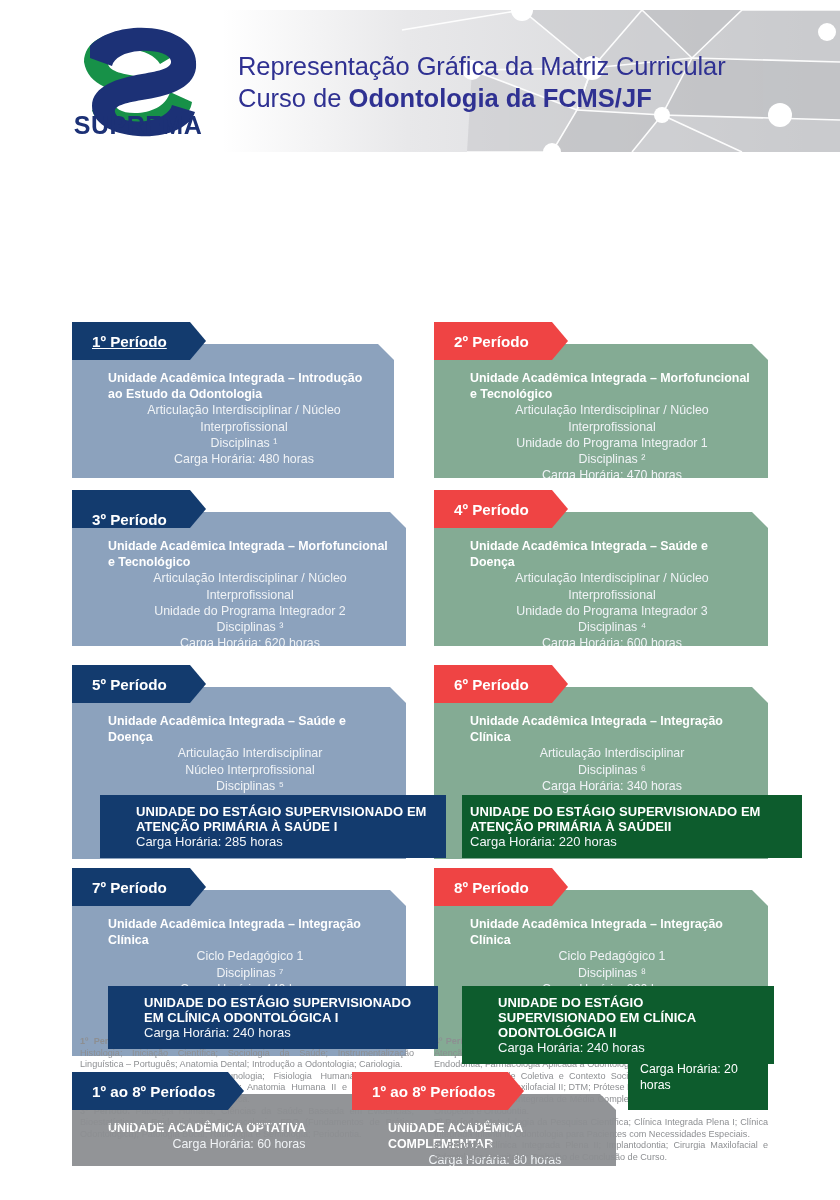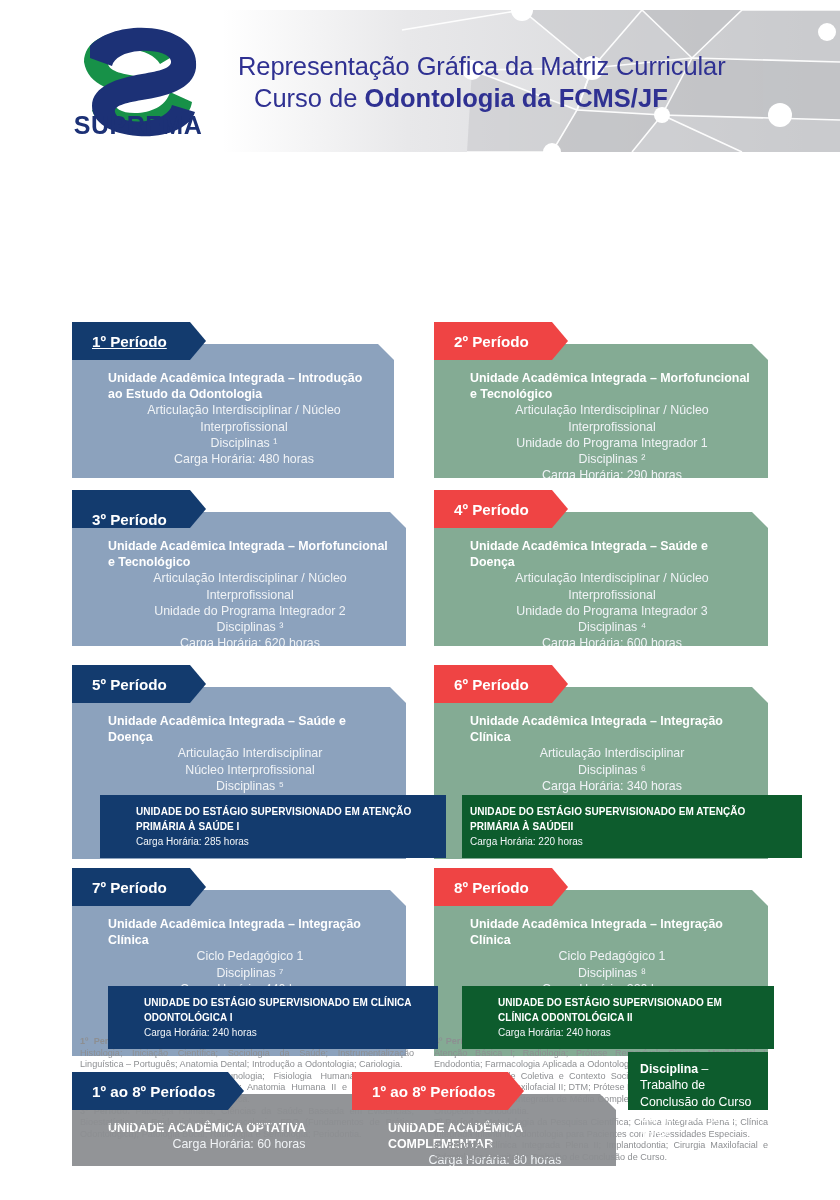--- a/index.html
+++ b/index.html
@@ -61,21 +61,20 @@
     letter-spacing: -0.1px;
     line-height: 32px;
     white-space: nowrap;
   }
   .header-title .line2 {
     font-size: 25.5px;
     color: #2f3192;
     font-weight: 400;
     line-height: 32px;
     white-space: nowrap;
-    margin-left: 16px;
   }
   .header-title .line2 b { font-weight: 700; }
 
   
   .matrix { position: relative; width: 840px; }
 
   .card {
     position: absolute;
   }
   
@@ -121,21 +120,21 @@
     clip-path: polygon(0 0, calc(100% - 16px) 0, 100% 50%, calc(100% - 16px) 100%, 0 100%);
   }
   .ribbon.blue  { background: #133b6e; }
   .ribbon.green { background: #ef4444; }
 
   
   .stage {
     position: absolute;
     padding: 9px 12px 9px 36px;
     color: #ffffff;
-    font-size: 10px;
+    font-size: 13px;
     line-height: 15px;
     z-index: 2;
   }
   .stage.blue  { background: #133b6e; }
   .stage.green { background: #0d5c2d; }
   .stage .sname {
     font-weight: 700;
     text-transform: uppercase;
     letter-spacing: 0.05px;
   }
@@ -260,21 +259,21 @@
         <span>1º Período</span>
       </div>
     </div>
 
     <div class="card" style="left:434px; top:170px; width:334px;">
       <div class="card-body green notch" style="height:134px;">
         <div class="title">Unidade Acadêmica Integrada – Morfofuncional e Tecnológico</div>
         <div class="meta">Articulação Interdisciplinar / Núcleo Interprofissional</div>
         <div class="meta">Unidade do Programa Integrador 1</div>
         <div class="meta">Disciplinas ²</div>
-        <div class="meta">Carga Horária: 290 horas</div>
+        <div class="meta">Carga Horária: 470 horas</div>
       </div>
       <div class="ribbon green" style="width:134px;">
         <span>2º Período</span>
       </div>
     </div>
 
     <div class="card" style="left:72px; top:338px; width:334px;">
       <div class="card-body blue notch" style="height:134px;">
         <div class="title">Unidade Acadêmica Integrada – Morfofuncional e Tecnológico</div>
         <div class="meta">Articulação Interdisciplinar / Núcleo Interprofissional</div>
@@ -359,21 +358,20 @@
       <div class="stage green" style="left:28px; top:118px; width:312px;">
         <div class="sname">UNIDADE DO ESTÁGIO SUPERVISIONADO EM CLÍNICA ODONTOLÓGICA II</div>
         <div class="shours">Carga Horária: 240 horas</div>
       </div>
       <div class="ribbon green" style="width:134px;">
         <span>8º Período</span>
       </div>
     </div>
 
     <div class="tcc" style="left:628px; top:900px; width:140px; height:58px;">
-      <div><b>Disciplina</b><span> – Trabalho de Conclusão do Curso</span></div>
       <div>Carga Horária: 20 horas</div>
     </div>
 
     <div class="card" style="left:72px; top:920px; width:312px;">
       <div class="card-body gray notch" style="height:72px;">
         <div class="title" style="text-transform:uppercase;">UNIDADE ACADÊMICA OPTATIVA</div>
         <div class="meta">Carga Horária: 60 horas</div>
       </div>
       <div class="ribbon blue" style="width:172px;">
         <span>1º ao 8º Períodos</span>

